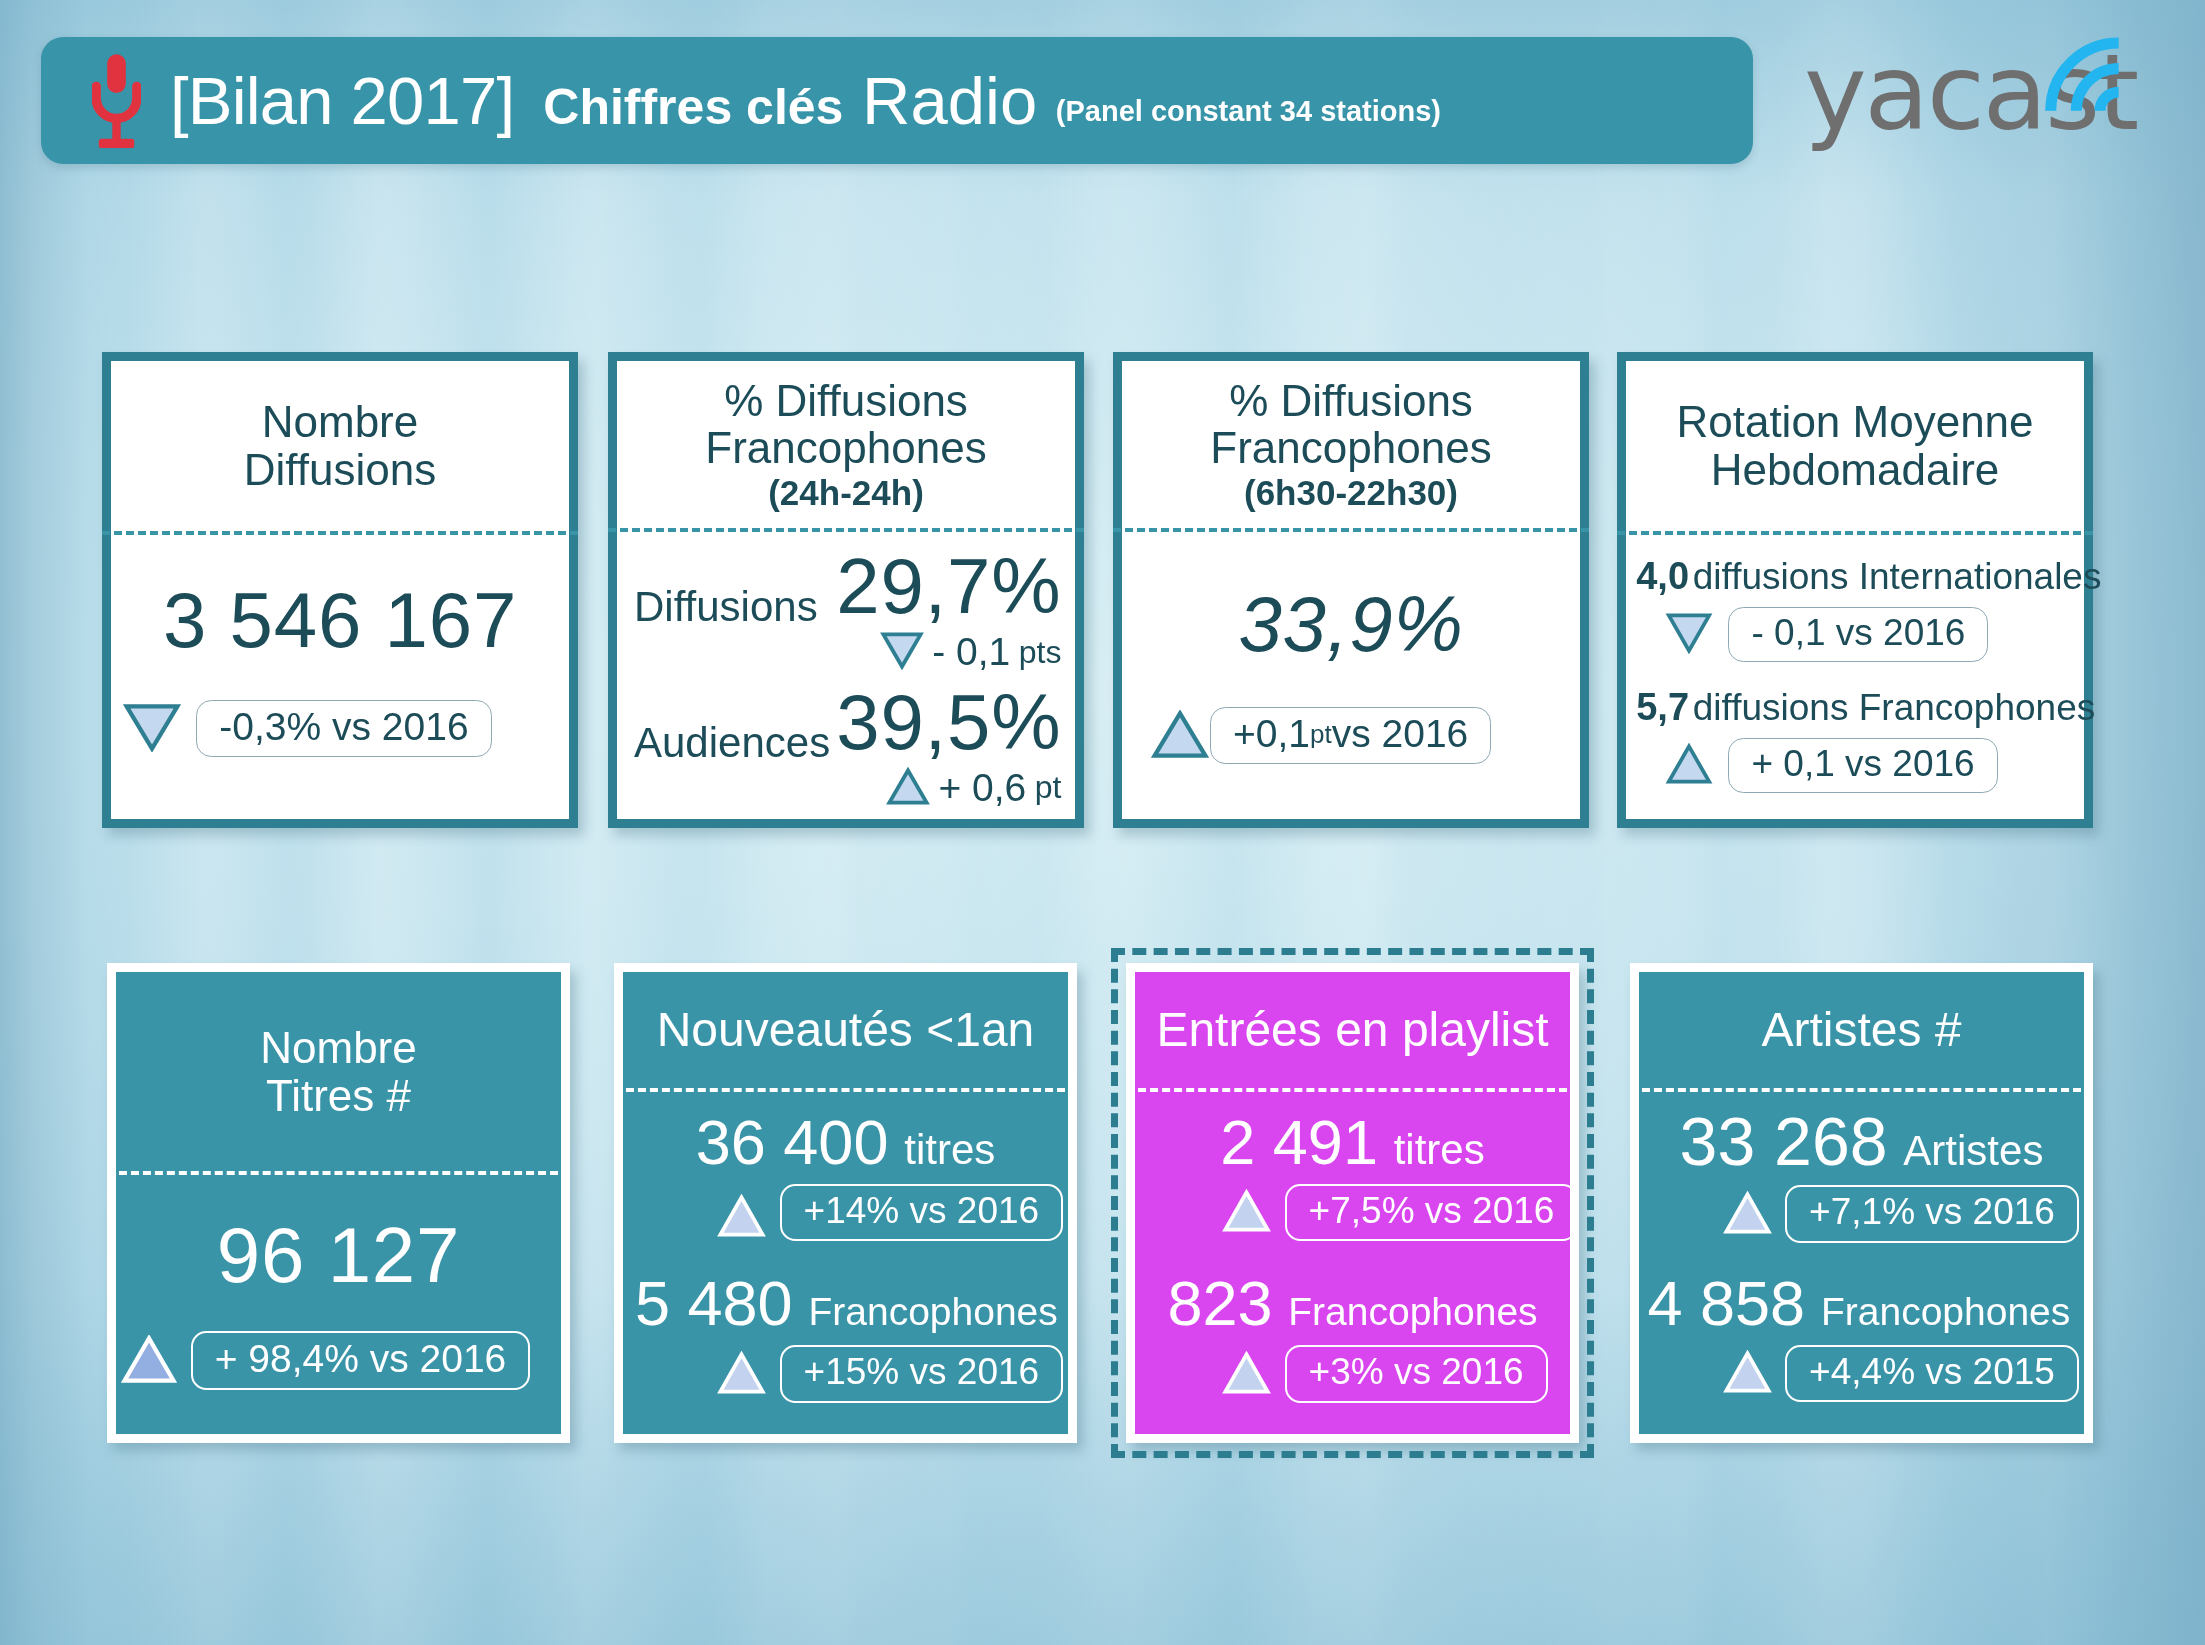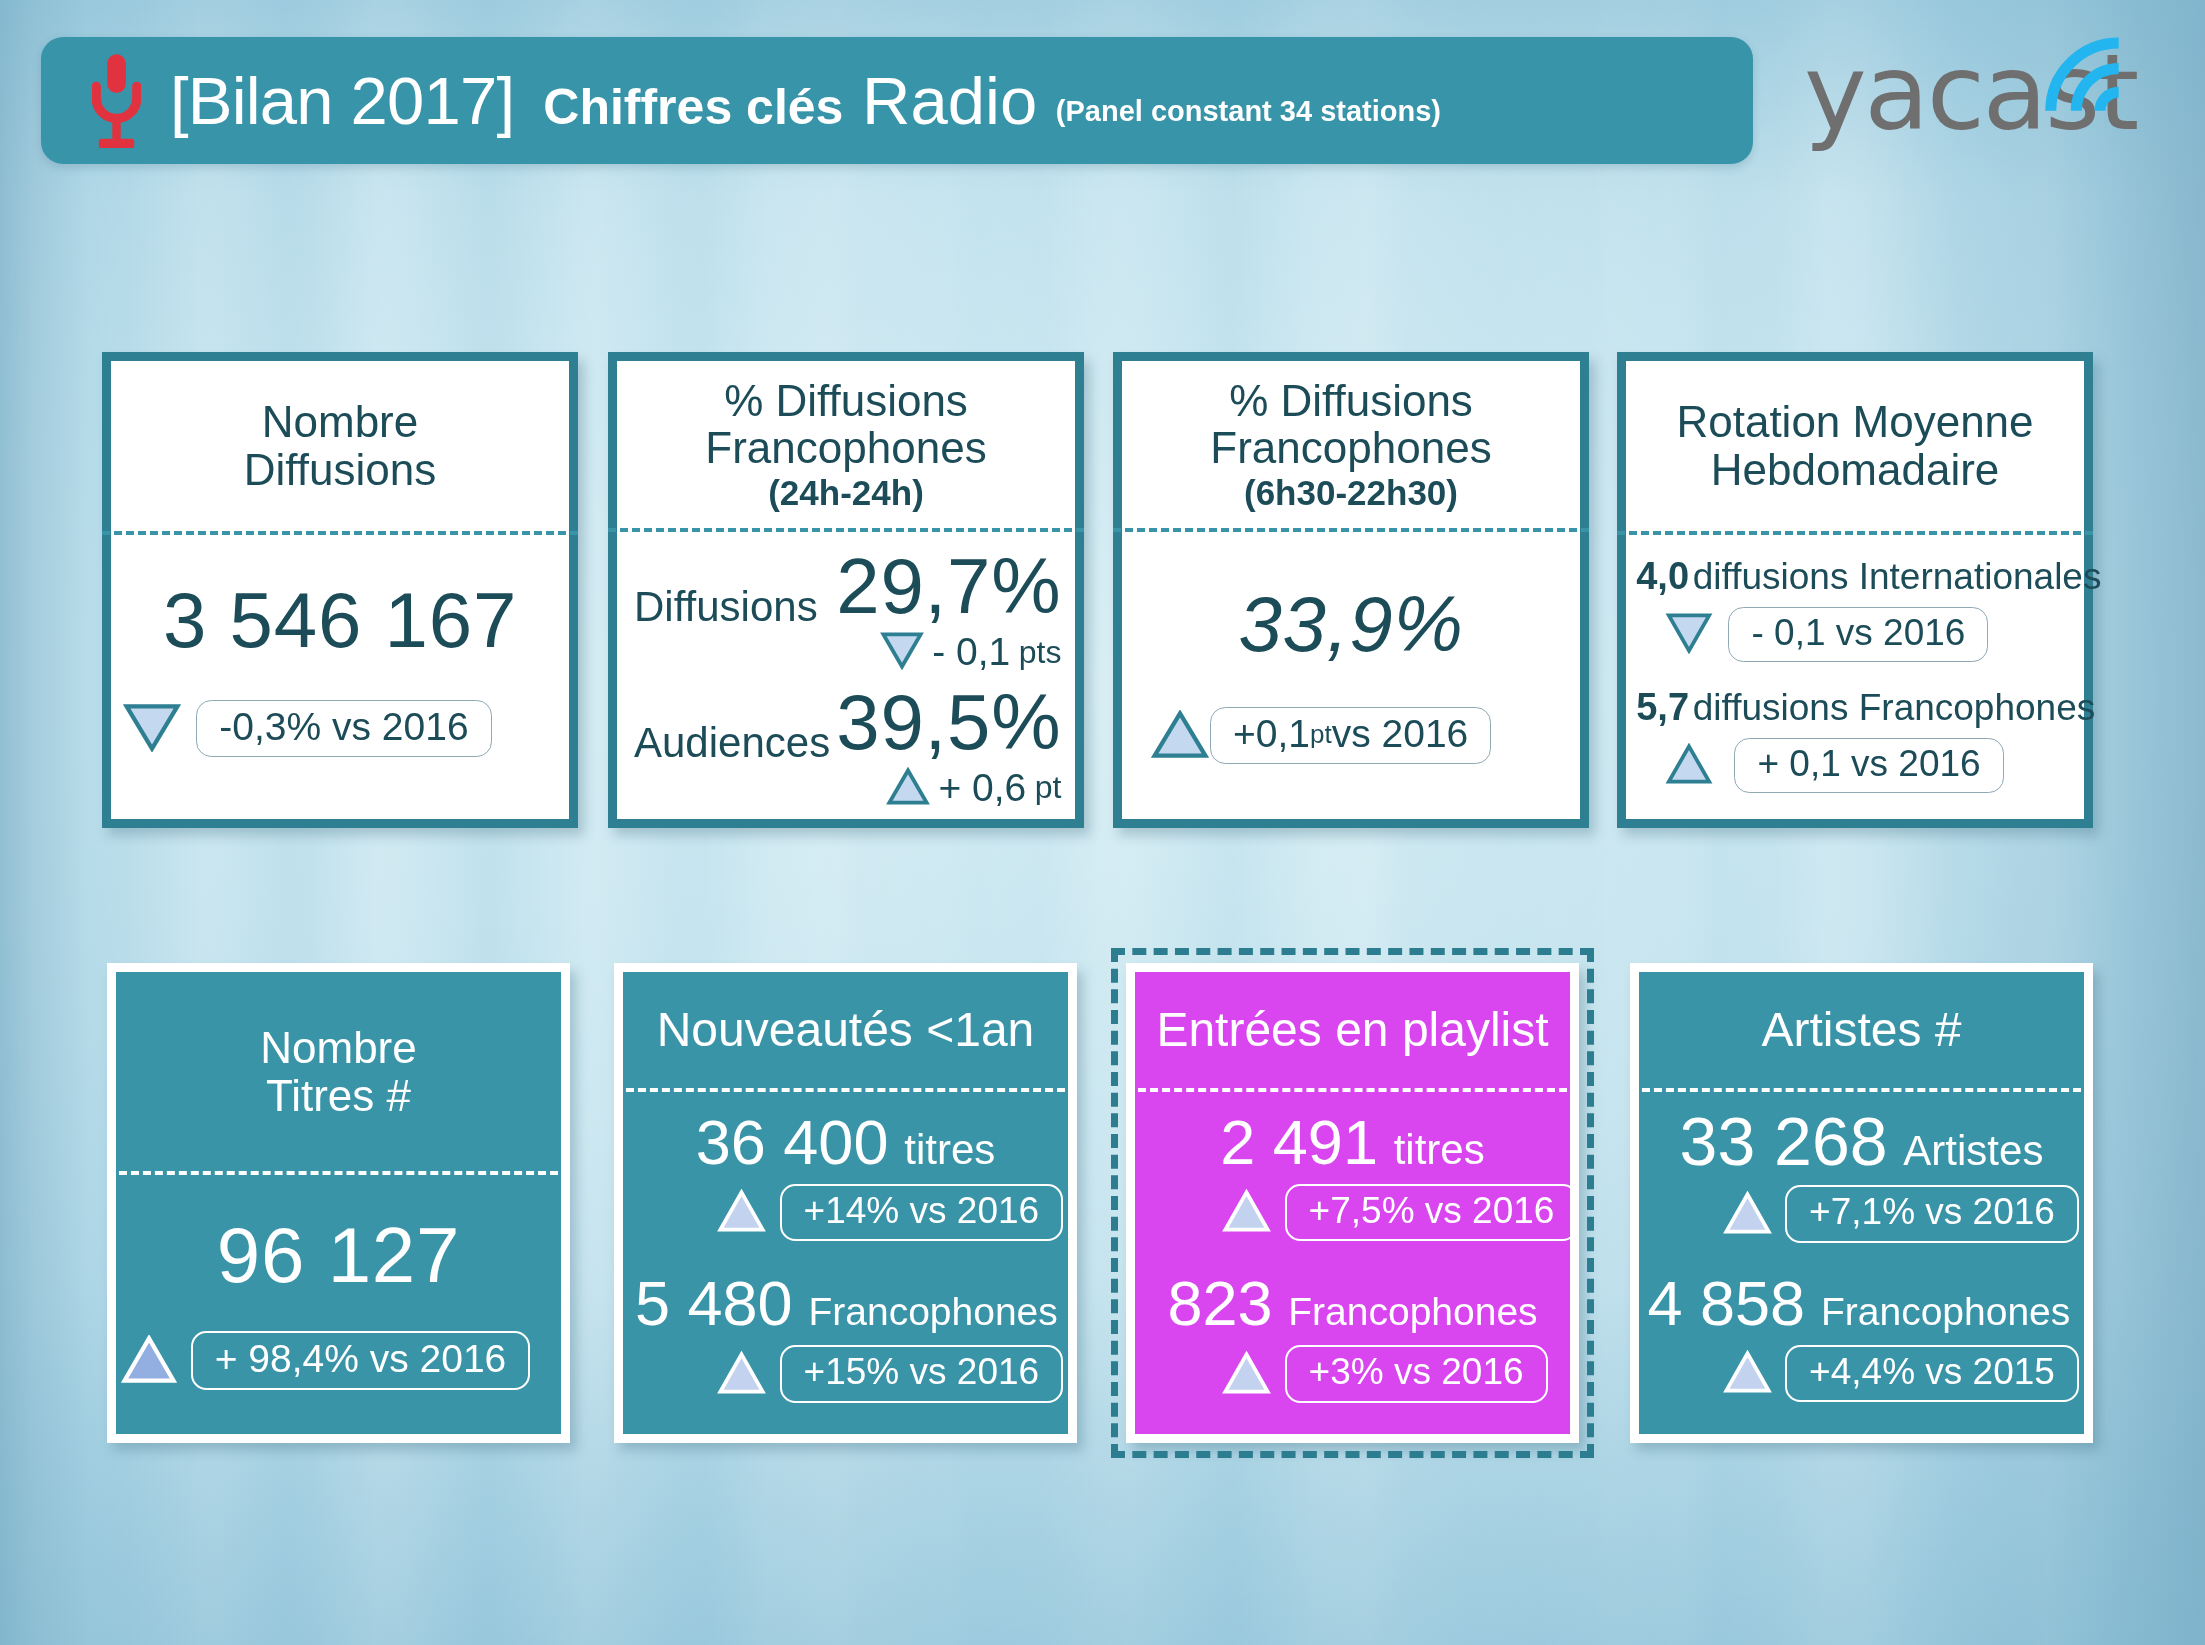--- a/index.html
+++ b/index.html
@@ -284,21 +284,21 @@
         </span>
         <span class="badge" style="margin-left:15.3px; font-size:37px;">- 0,1 vs 2016</span>
       </div>
     </div>
 
     <div style="margin-top:24px;">
       <div style="text-align:left; white-space:nowrap;">
         <span class="lbl-b">5,7</span>
         <span class="lbl" style="font-size:37px;">diffusions Francophones</span>
       </div>
-      <div class="row-flex" style="margin-top:8.5px; padding-left:29px;gap:6px;">
+      <div class="row-flex" style="margin-top:8.5px; padding-left:29px;">
         <span class="tri">
           <svg width="48" height="42" viewBox="0 0 56 50">
               <polygon points="28,4 52,46 4,46" fill="#c4d9f0" stroke="#2e7f92" stroke-width="4.5"></polygon>
             </svg>
         </span>
         <span class="badge" style="margin-left:15.3px; font-size:37px;">+ 0,1 vs 2016</span>
       </div>
     </div>
   </div>
 </div>
@@ -326,21 +326,21 @@
   <div class="card-head" style="height:116px;">
     <div class="head-line" style="font-size:48px;">Nouveautés &lt;1an</div>
   </div>
   <div class="divider-dash-w"></div>
   <div class="card-body" style="height:346px; padding:18.7px 12px 0 12px;">
     <div>
       <div style="text-align:center; white-space:nowrap;">
         <span class="bignum-sm">36 400</span>
         <span class="unit" style="margin-left:12px;">titres</span>
       </div>
-      <div class="row-flex" style="margin-top:10.2px; padding-left:82px;">
+      <div class="row-flex" style="margin-top:10.2px; padding-left:82px;align-items:flex-end;">
         <span class="tri">
           <svg width="49" height="44" viewBox="0 0 58 52">
               <polygon points="29,4 54,48 4,48" fill="#c2d2ef" stroke="#ffffff" stroke-width="4.5"></polygon>
             </svg>
         </span>
         <span class="badge" style="margin-left:13.6px; font-size:37px;">+14% vs 2016</span>
       </div>
     </div>
     <div style="margin-top:31px;">
       <div style="text-align:center; white-space:nowrap;">

